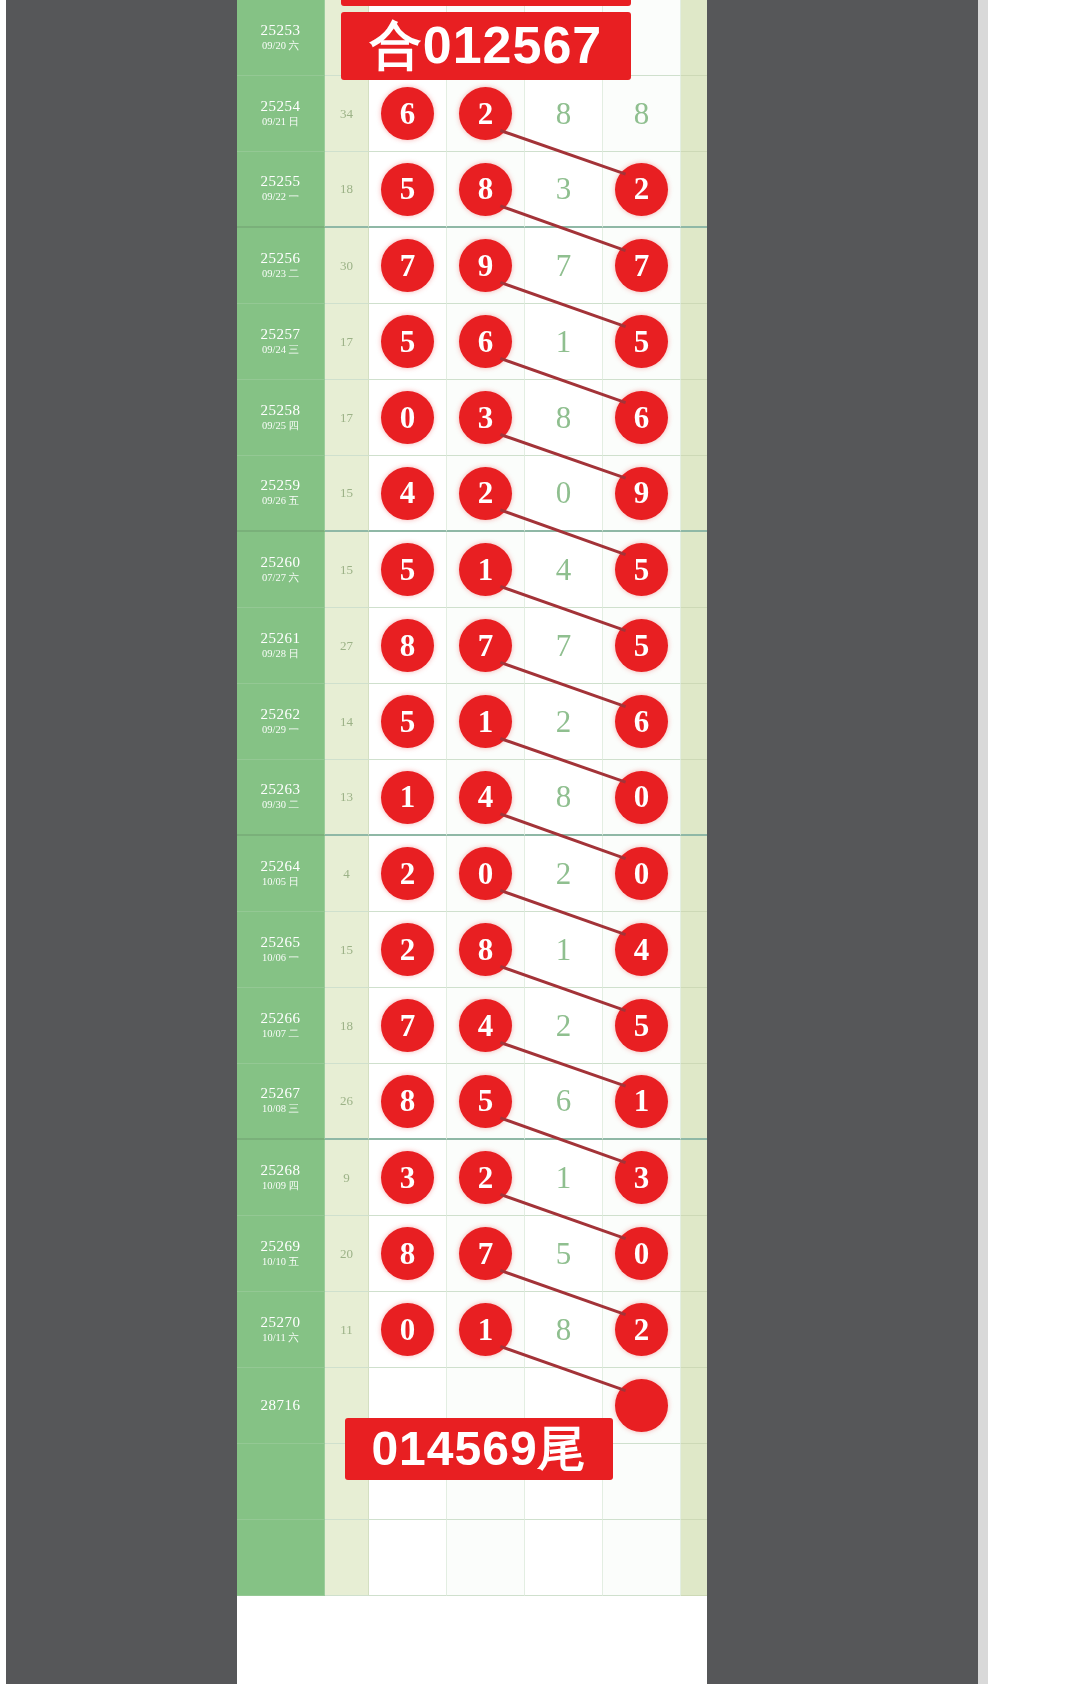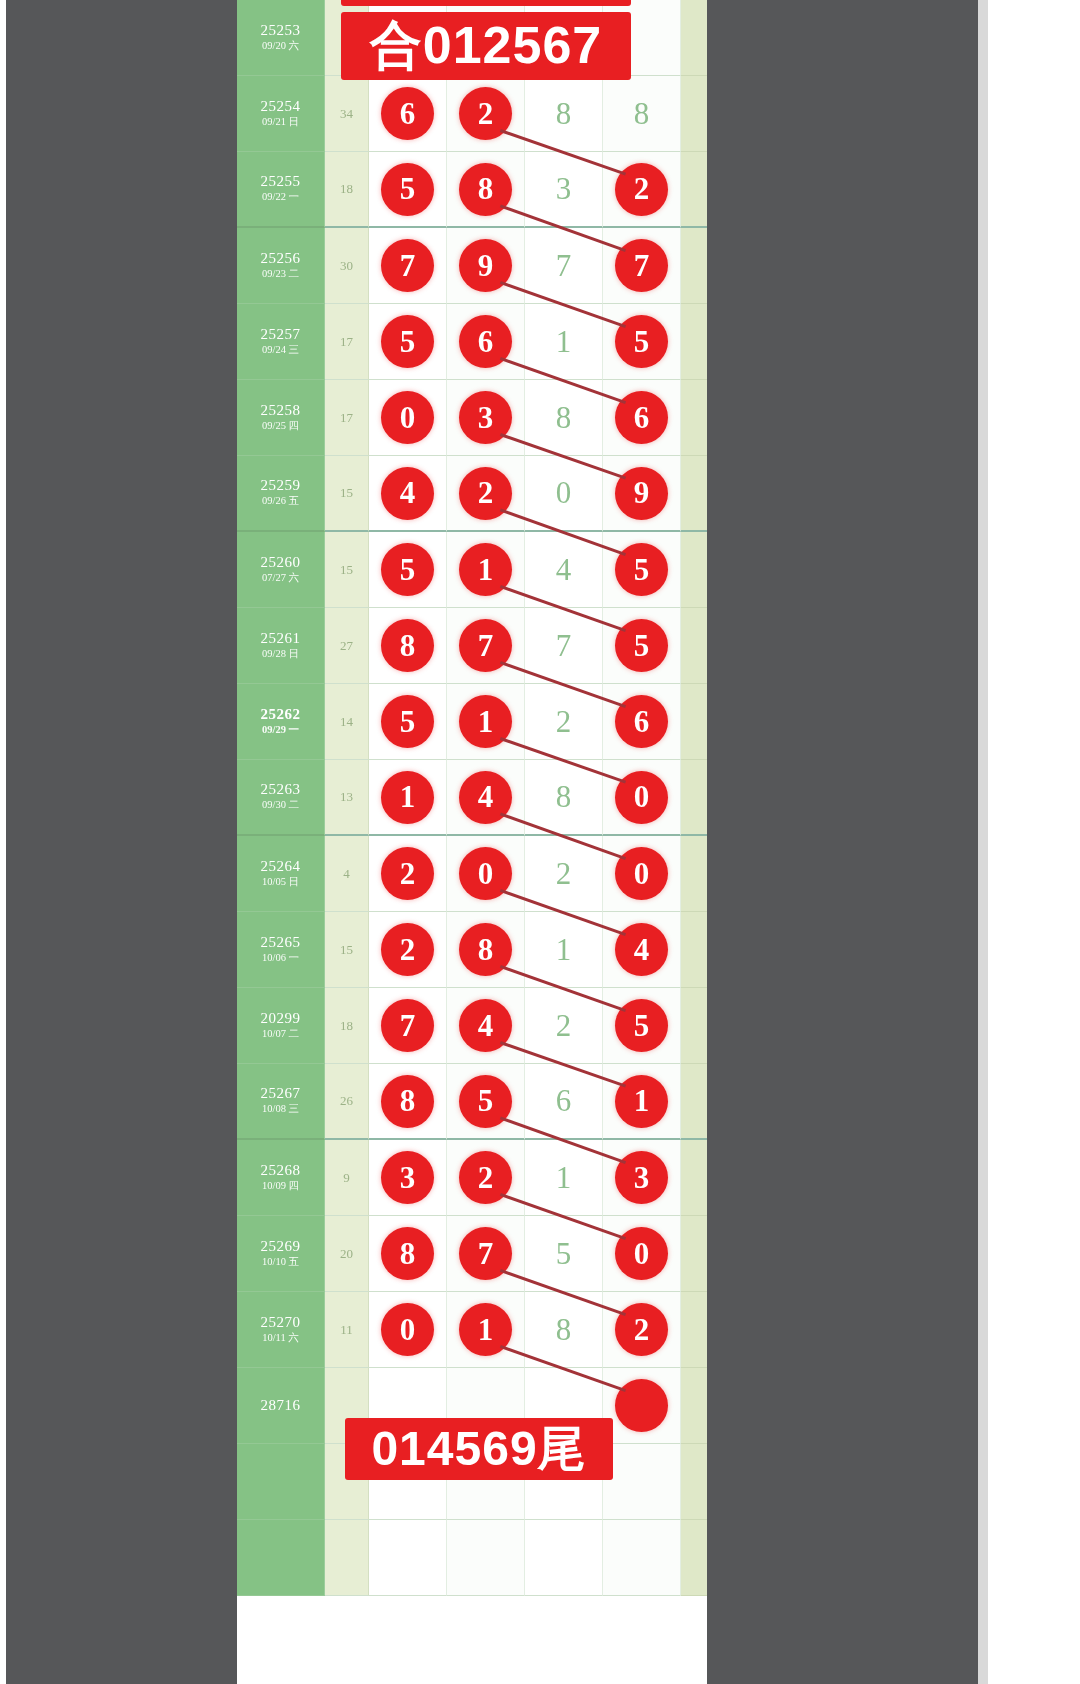--- a/index.html
+++ b/index.html
@@ -223,21 +223,21 @@
             <div class="pdate">09/28 日</div>
           </div><div class="cell c-count" style="height: 76px;">27</div><div class="cell c-num" id="cell-8-0" style="height: 76px;">
             <div class="ball">8</div>
           </div><div class="cell c-num alt" id="cell-8-1" style="height: 76px;">
             <div class="ball">7</div>
           </div><div class="cell c-num" id="cell-8-2" style="height: 76px;">
             <span class="plain">7</span>
           </div><div class="cell c-num alt" id="cell-8-3" style="height: 76px;">
             <div class="ball">5</div>
           </div><div class="cell c-tail" style="height: 76px; border-right: none;">3</div></div>
-        <div class="row"><div class="cell c-period" style="height: 76px; font-weight: bold;">
+        <div class="row"><div class="cell c-period" style="height: 76px;">
             <div class="pid">25262</div>
             <div class="pdate">09/29 一</div>
           </div><div class="cell c-count" style="height: 76px;">14</div><div class="cell c-num" id="cell-9-0" style="height: 76px;">
             <div class="ball">5</div>
           </div><div class="cell c-num alt" id="cell-9-1" style="height: 76px;">
             <div class="ball">1</div>
           </div><div class="cell c-num" id="cell-9-2" style="height: 76px;">
             <span class="plain">2</span>
           </div><div class="cell c-num alt" id="cell-9-3" style="height: 76px;">
             <div class="ball">6</div>
@@ -272,21 +272,21 @@
           </div><div class="cell c-count" style="height: 76px;">15</div><div class="cell c-num" id="cell-12-0" style="height: 76px;">
             <div class="ball">2</div>
           </div><div class="cell c-num alt" id="cell-12-1" style="height: 76px;">
             <div class="ball">8</div>
           </div><div class="cell c-num" id="cell-12-2" style="height: 76px;">
             <span class="plain">1</span>
           </div><div class="cell c-num alt" id="cell-12-3" style="height: 76px;">
             <div class="ball">4</div>
           </div><div class="cell c-tail" style="height: 76px; border-right: none;">7</div></div>
         <div class="row"><div class="cell c-period" style="height: 76px;">
-            <div class="pid">20299</div>
+            <div class="pid">25266</div>
             <div class="pdate">10/07 二</div>
           </div><div class="cell c-count" style="height: 76px;">18</div><div class="cell c-num" id="cell-13-0" style="height: 76px;">
             <div class="ball">7</div>
           </div><div class="cell c-num alt" id="cell-13-1" style="height: 76px;">
             <div class="ball">4</div>
           </div><div class="cell c-num" id="cell-13-2" style="height: 76px;">
             <span class="plain">2</span>
           </div><div class="cell c-num alt" id="cell-13-3" style="height: 76px;">
             <div class="ball">5</div>
           </div><div class="cell c-tail" style="height: 76px; border-right: none;">0</div></div>

